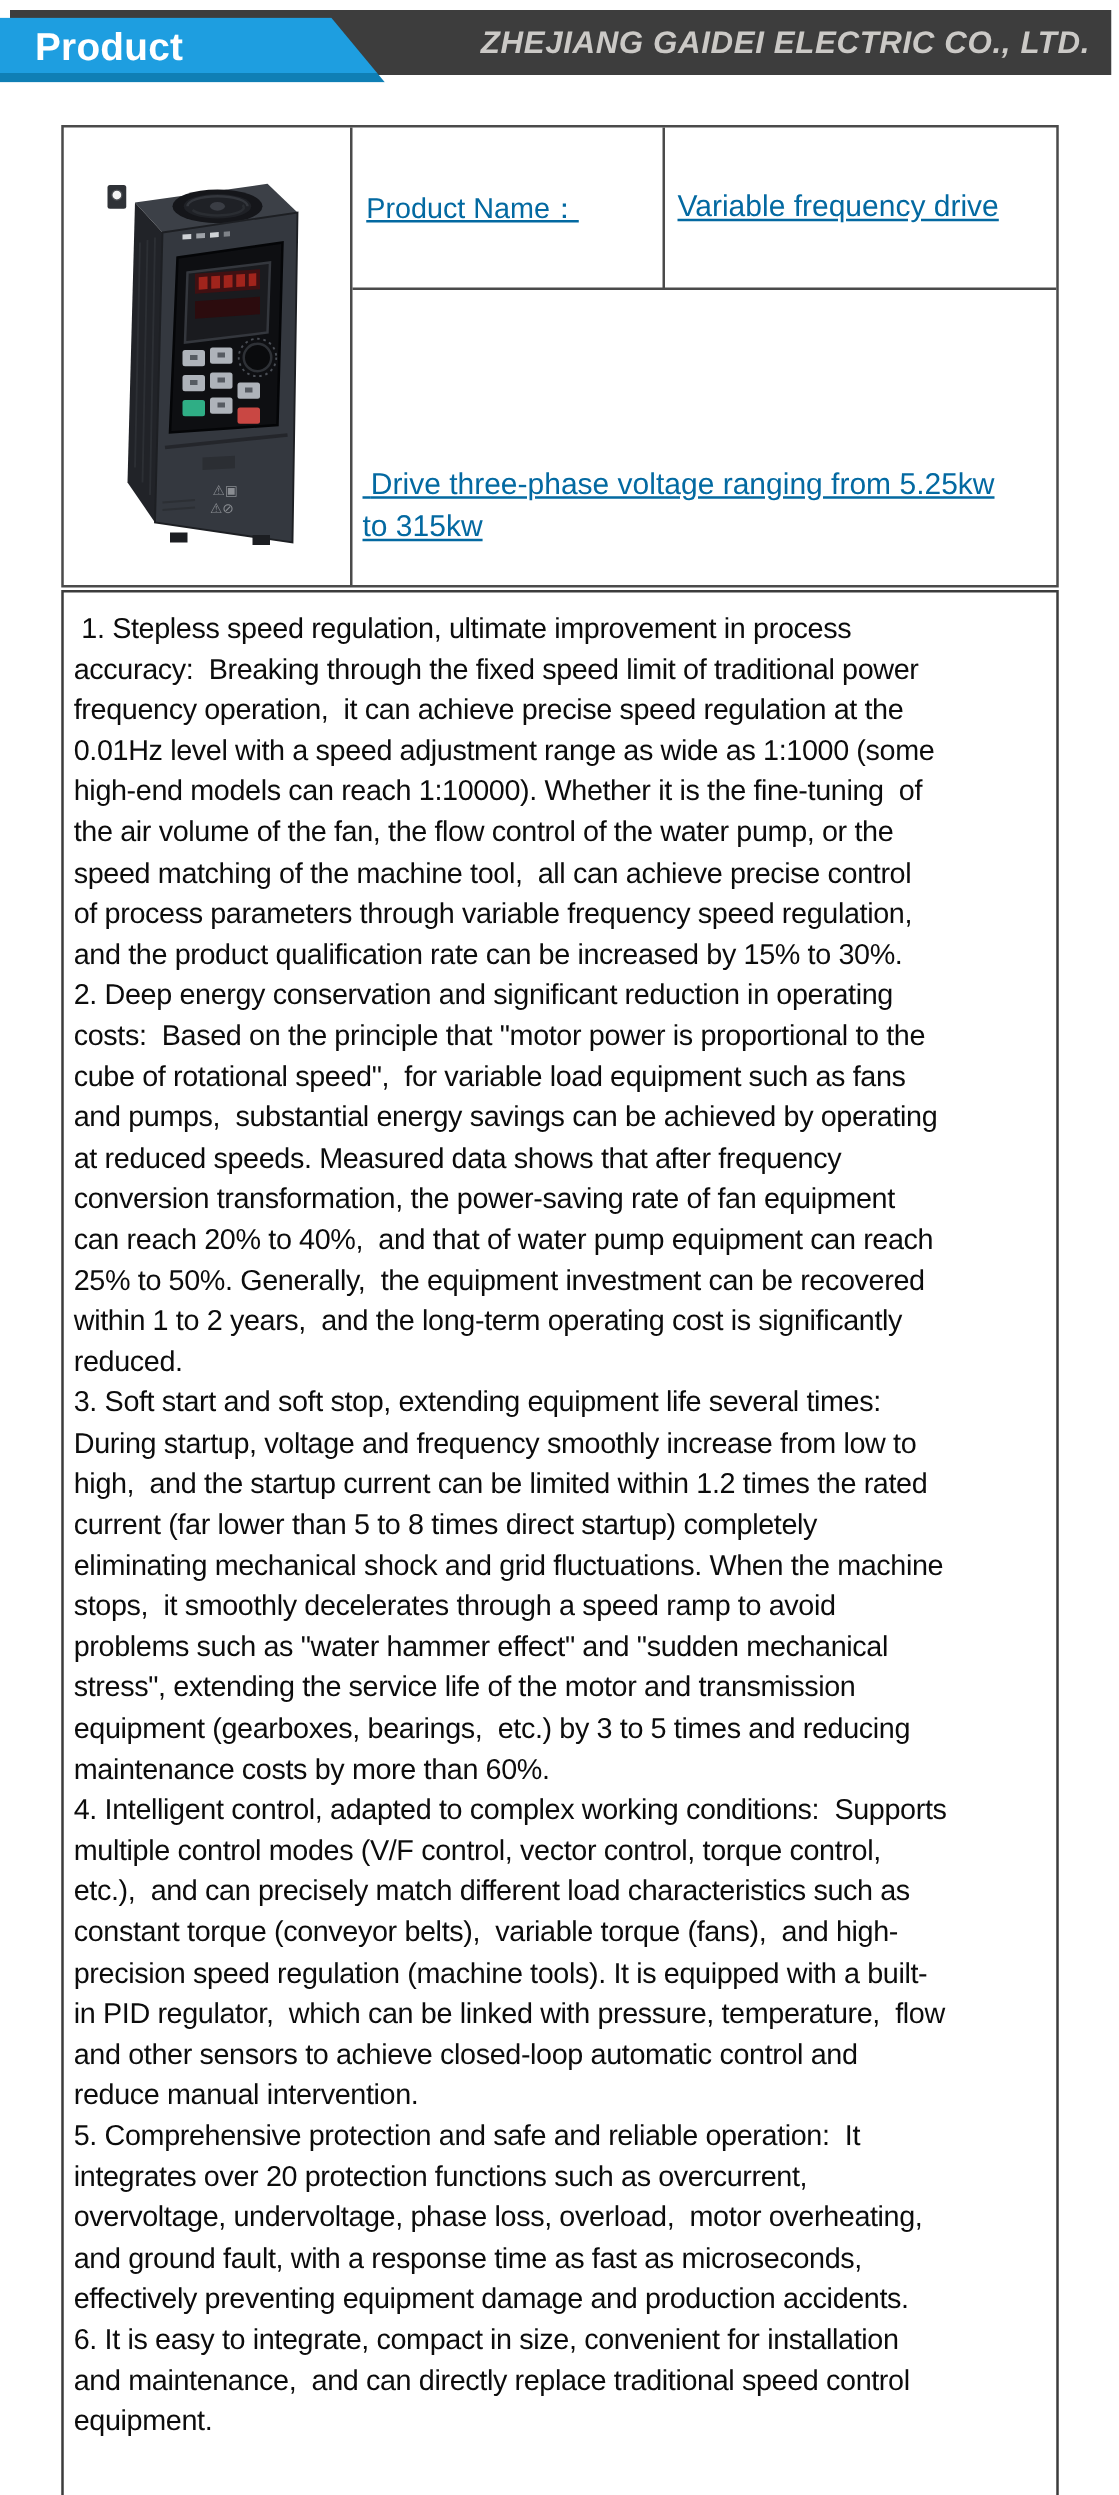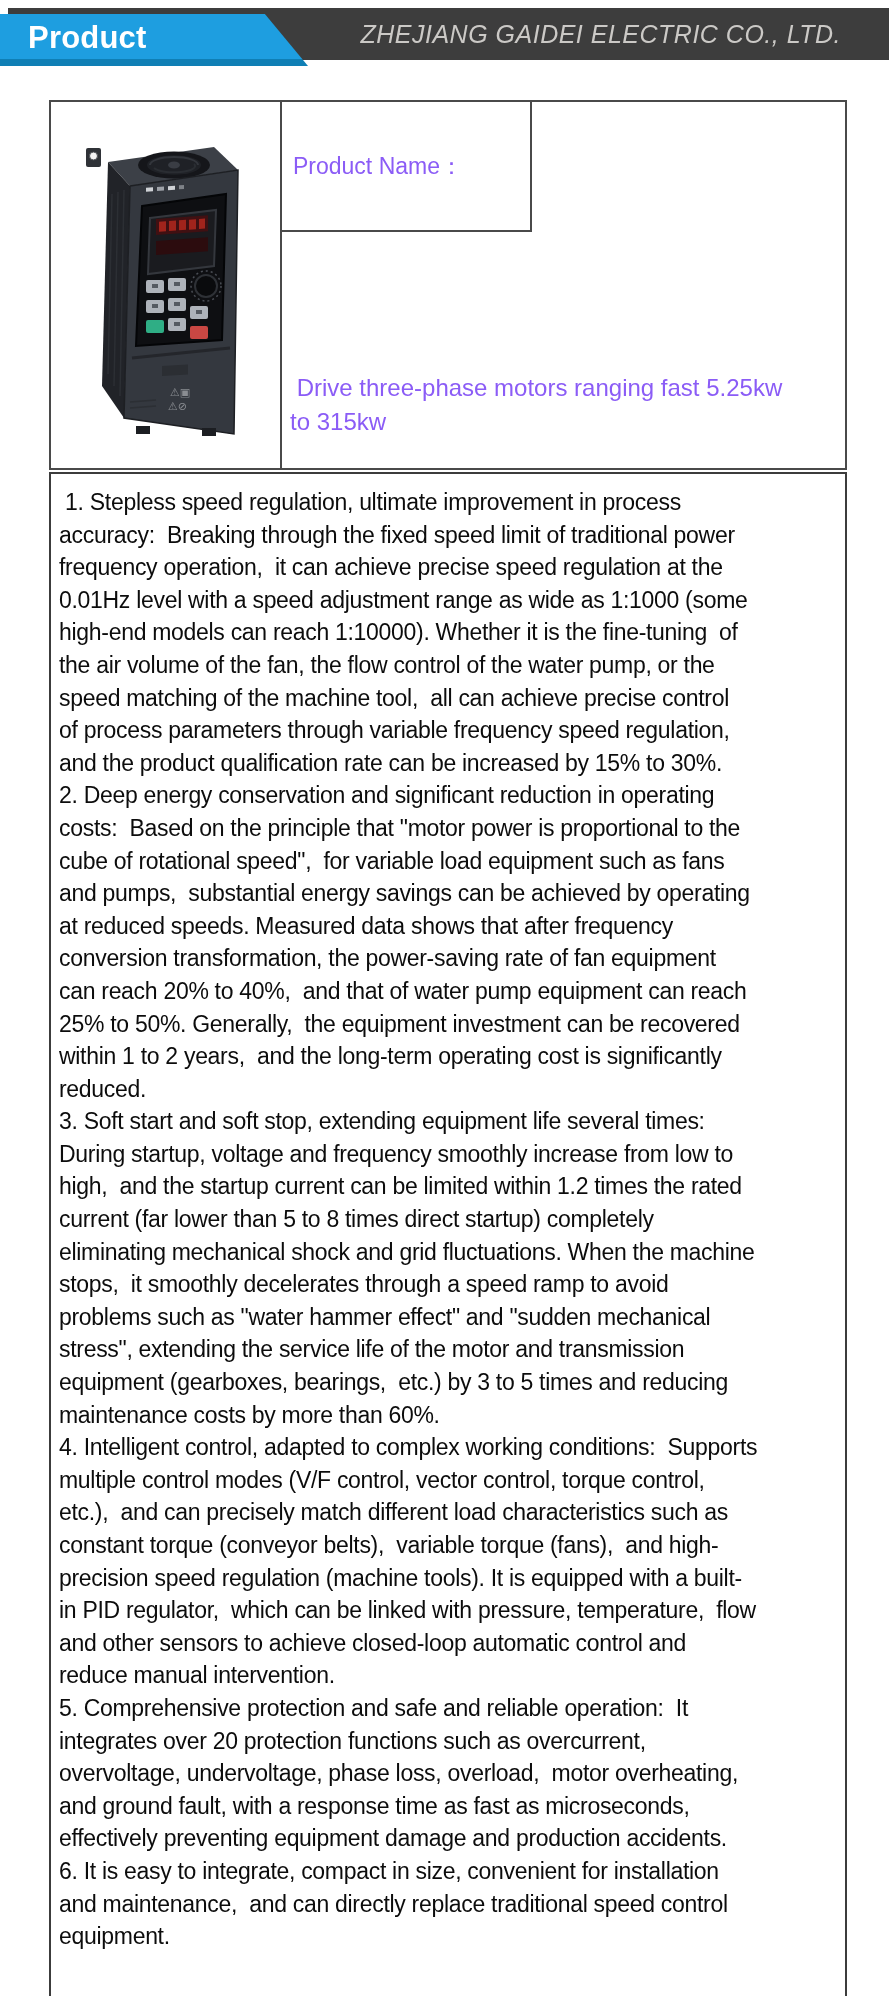--- a/index.html
+++ b/index.html
@@ -1,34 +1,34 @@
 <!DOCTYPE html>
 <html><head>
 <meta charset="utf-8">
 <style>
   html,body{margin:0;padding:0;background:#ffffff;}
   .page{position:relative;width:895px;height:1996px;background:#ffffff;overflow:hidden;
         font-family:"Liberation Sans", sans-serif;color:#0e0e0e;}
 
   
   .topbar{position:absolute;left:8px;top:8px;width:881px;height:52px;background:#3d3d3d;}
-  .company{height:40px;line-height:52px;text-align:right;padding-right:48px;
-           font-style:italic;font-weight:normal;font-size:25px;letter-spacing:.5px;color:#cbc9c6;}
+  .company{height:40px;line-height:52px;text-align:right;padding-right:17px;
+           font-style:italic;font-weight:bold;font-size:25px;letter-spacing:.5px;color:#cbc9c6;}
   .banner{position:absolute;left:0;top:14px;width:308px;height:52px;
           background:linear-gradient(180deg,#1e9ee0 0 86%,#0f7fb5 86% 100%);
           clip-path:polygon(0 0,86% 0,100% 100%,0 100%);}
   .banner span{display:block;padding-left:28px;line-height:48px;color:#ffffff;
                font-weight:bold;font-size:31px;letter-spacing:.2px;}
 
   
   .spec-table{position:absolute;left:49px;top:100px;width:798px;height:370px;box-sizing:border-box;
               border:2px solid #4a4a4a;display:grid;
               grid-template-columns:231px 250px 313px;
               grid-template-rows:130px 55px 70px 111px;}
-  .cell{box-sizing:border-box;display:flex;align-items:center;font-size:24px;color:#8b5cf6;}
+  .cell{box-sizing:border-box;display:flex;align-items:center;font-size:24px;color:#0369a1;text-decoration:underline;}
   .bR{border-right:2px solid #4a4a4a;} .bB{border-bottom:2px solid #4a4a4a;}
   .img-cell{grid-row:1/5;grid-column:1;justify-content:center;align-items:center;}
   .label{padding-left:11px;font-size:23px;white-space:nowrap;overflow:hidden;}
   .value{padding-left:10px;}
   .note{grid-row:4;grid-column:2/4;align-items:flex-start;padding:14px 10px 0 8px;
         white-space:pre-wrap;line-height:34px;}
 
   
   .features{position:absolute;left:49px;top:472px;width:798px;height:1910px;box-sizing:border-box;
             border:2px solid #3c3c3c;padding:12px 8px 0 8px;}
@@ -115,24 +115,25 @@
         <text x="86" y="262" font-size="11" fill="#8a8d92" font-family="'DejaVu Sans', sans-serif">⚠▣</text>
         <text x="84" y="276" font-size="11" fill="#8a8d92" font-family="'DejaVu Sans', sans-serif">⚠⊘</text>
         <line class="fin" x1="46" y1="268" x2="72" y2="266"></line>
         <line class="fin" x1="46" y1="274" x2="72" y2="272"></line>
         <rect x="52" y="292" width="14" height="8" fill="#1c1e22"></rect>
         <rect x="118" y="294" width="14" height="8" fill="#1c1e22"></rect>
       </svg>
     </div>
 
     <div class="cell label bR bB">Product Name：</div>
+    <div class="cell value bB">Variable frequency drive</div>
 
 
 
-    <div class="cell note"> Drive three-phase motors ranging fast 5.25kw
+    <div class="cell note"> Drive three-phase voltage ranging from 5.25kw
 to 315kw</div>
   </div>
 
   <div class="features">
     <div class="features-text"> 1. Stepless speed regulation, ultimate improvement in process
 accuracy:  Breaking through the fixed speed limit of traditional power
 frequency operation,  it can achieve precise speed regulation at the
 0.01Hz level with a speed adjustment range as wide as 1:1000 (some
 high-end models can reach 1:10000). Whether it is the fine-tuning  of
 the air volume of the fan, the flow control of the water pump, or the

